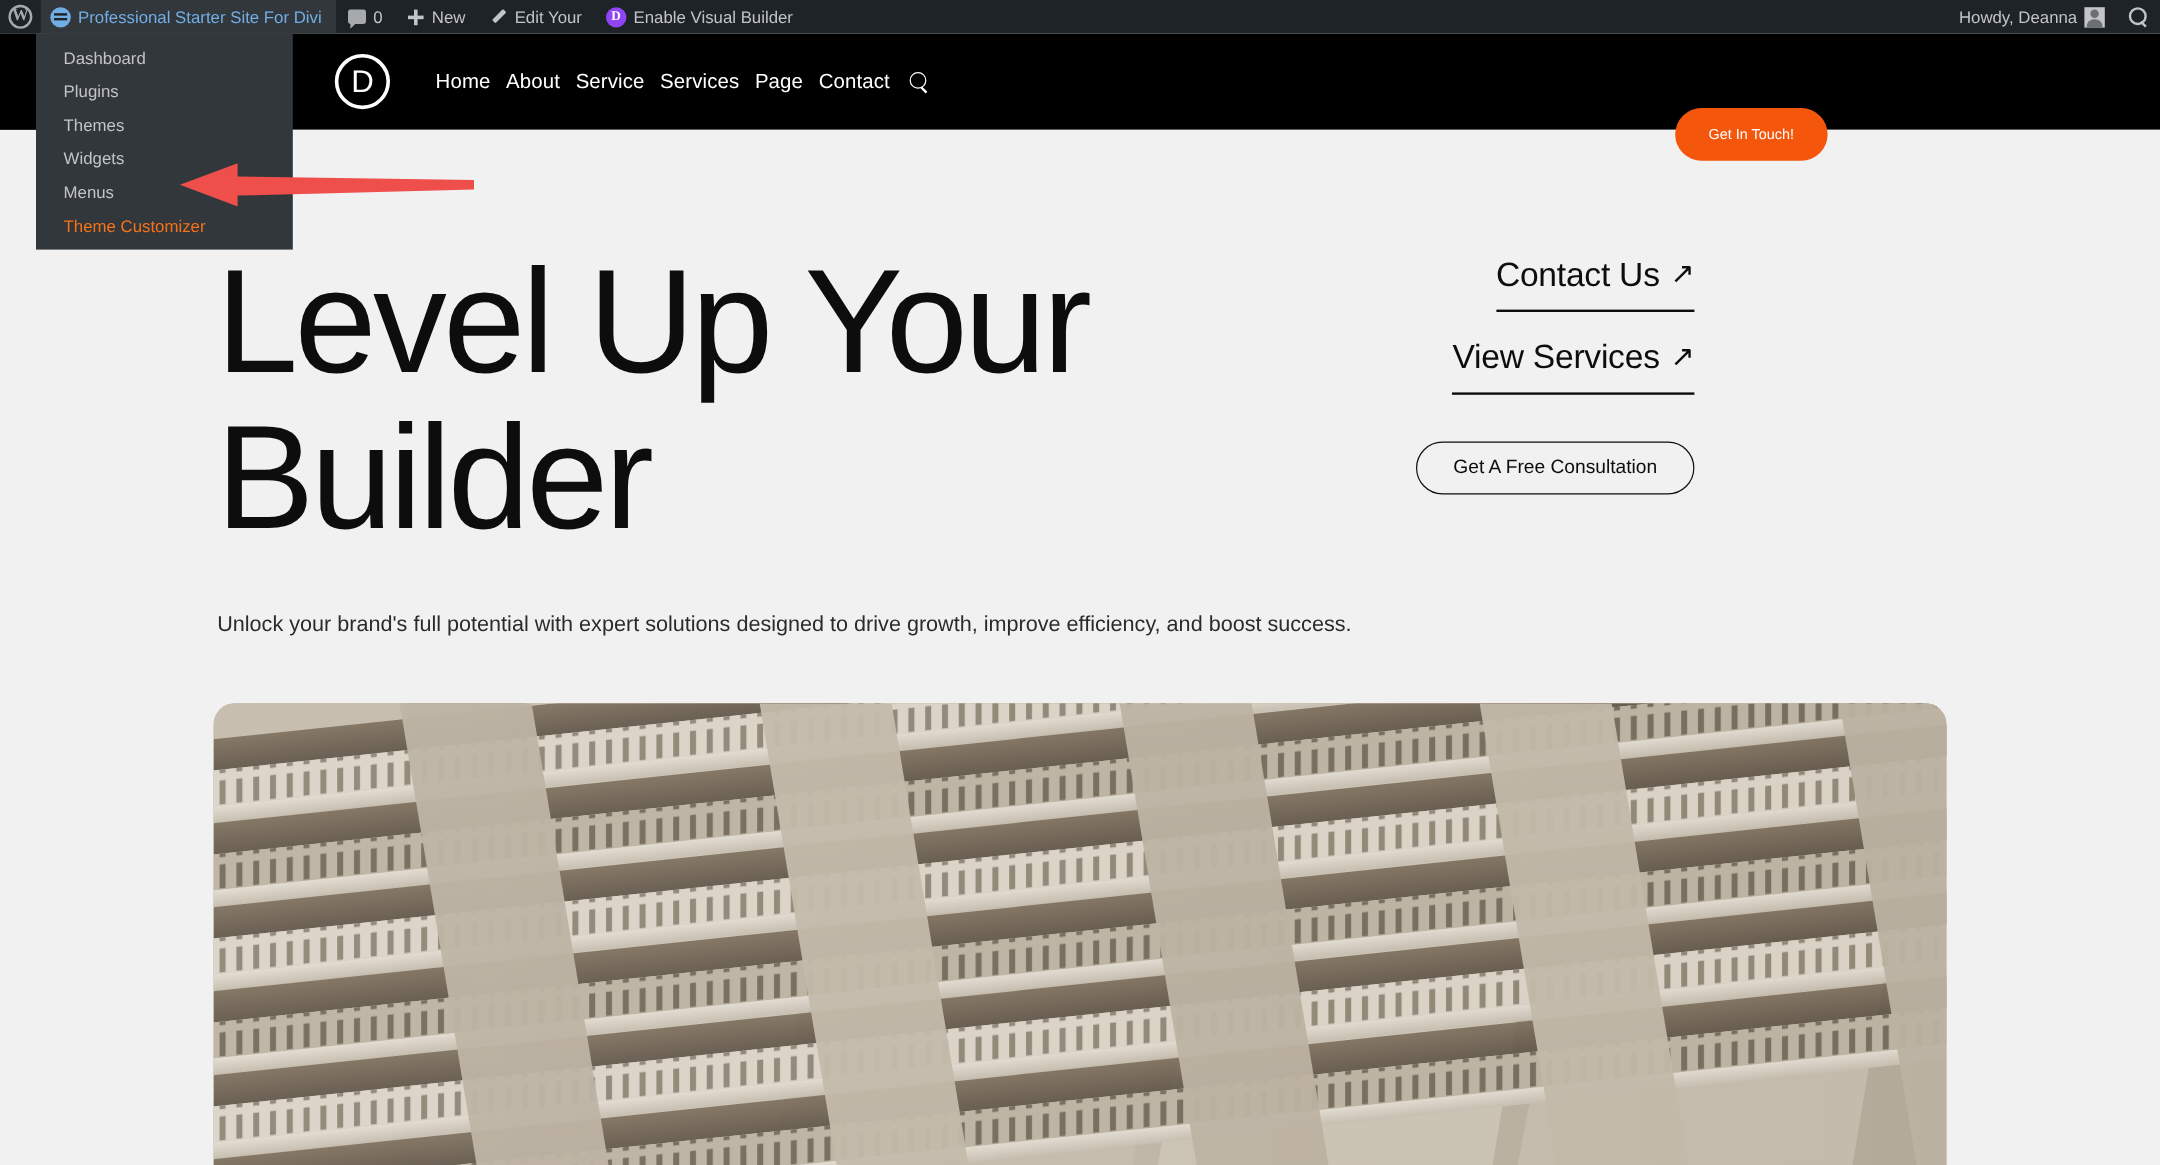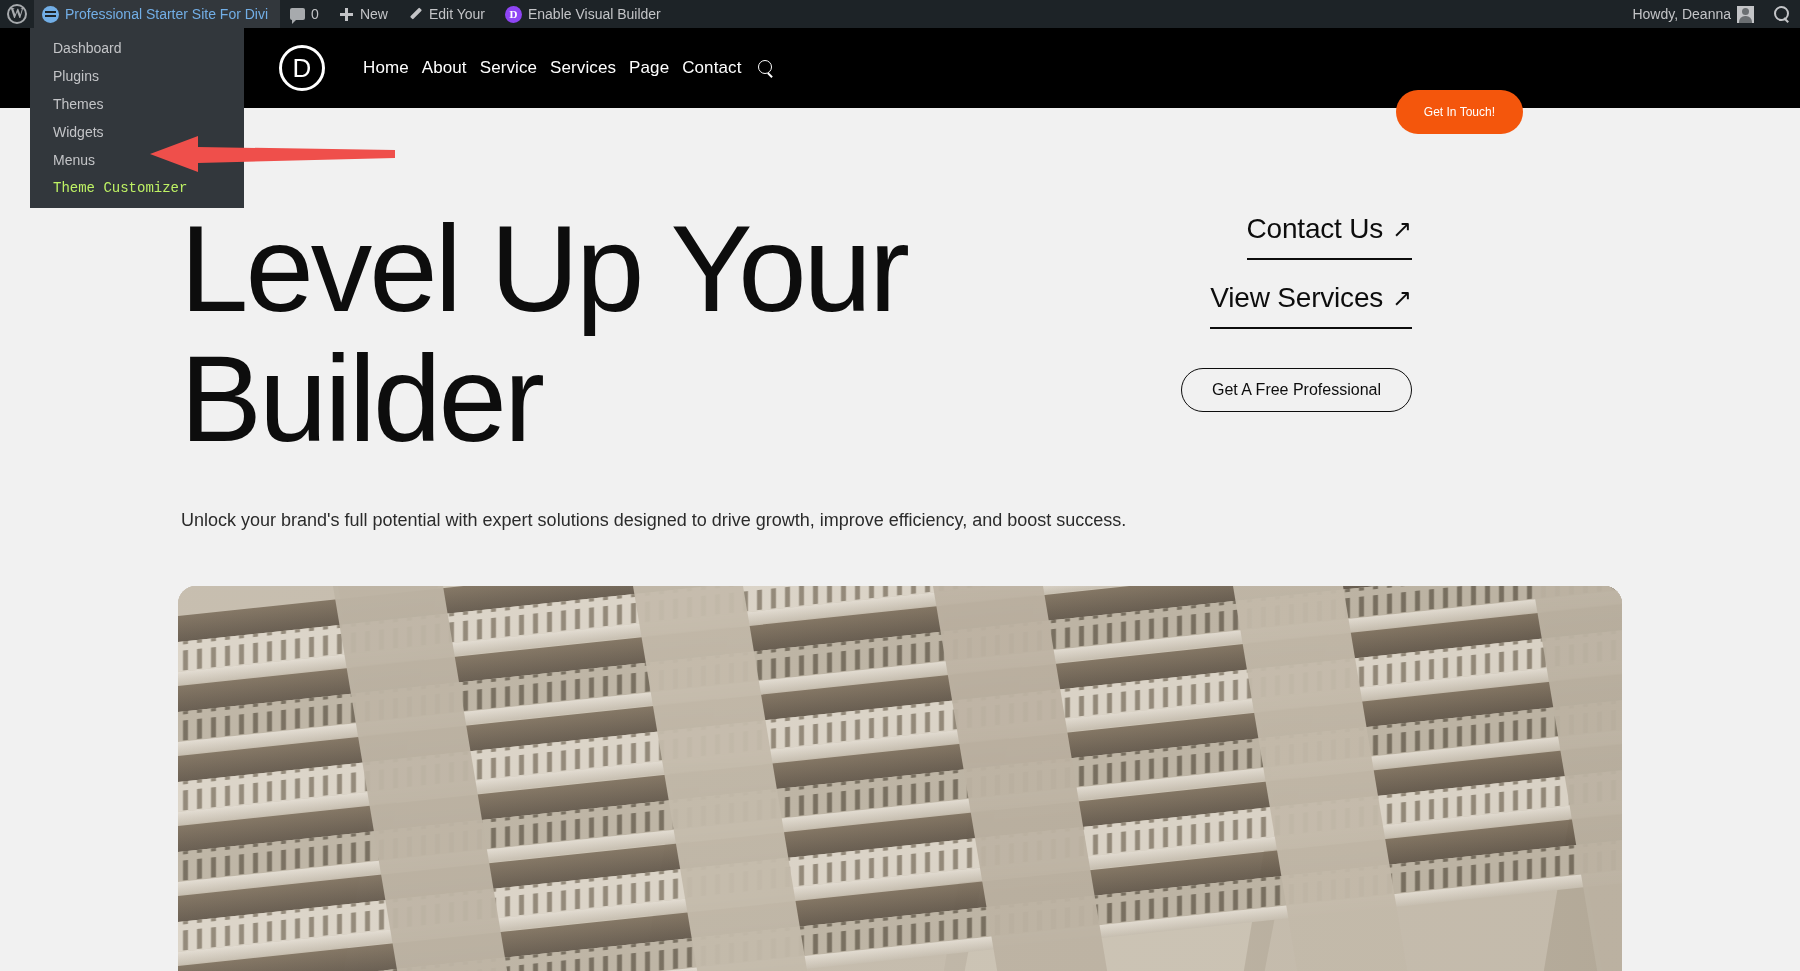--- a/index.html
+++ b/index.html
@@ -126,21 +126,21 @@
     z-index: 45;
   }
   .dd-item {
     display: block;
     padding: 4px 0 4px 23px;
     font-size: 14px;
     line-height: 20px;
     color: #c3c4c7;
     white-space: nowrap;
   }
-  .dd-item.active { color: #bef264; font-family: Liberation Mono, monospace; }
+  .dd-item.active { color: #f97316; }
 
   
   .site-header {
     position: absolute;
     top: 28px; left: 0;
     width: 1800px; height: 80px;
     background: #000000;
     z-index: 20;
   }
   .logo-mark {
@@ -365,21 +365,21 @@
       <a class="hero-link">
         <span>Contact Us</span>
         <span class="arrow-ne">↗</span>
       </a>
       <a class="hero-link">
         <span>View Services</span>
         <span class="arrow-ne">↗</span>
       </a>
     </div>
 
-    <button class="consult-btn">Get A Free Professional</button>
+    <button class="consult-btn">Get A Free Consultation</button>
 
     <div class="hero-image">
       <svg viewBox="0 0 1444 420" preserveAspectRatio="xMidYMid slice">
         <defs>
           <linearGradient id="wall" x1="0" y1="0" x2="1" y2="0">
             <stop offset="0" stop-color="#cfc7ba"></stop>
             <stop offset="1" stop-color="#b3a998"></stop>
           </linearGradient>
           <linearGradient id="slabTop" x1="0" y1="0" x2="0" y2="1">
             <stop offset="0" stop-color="#e6e0d6"></stop>

